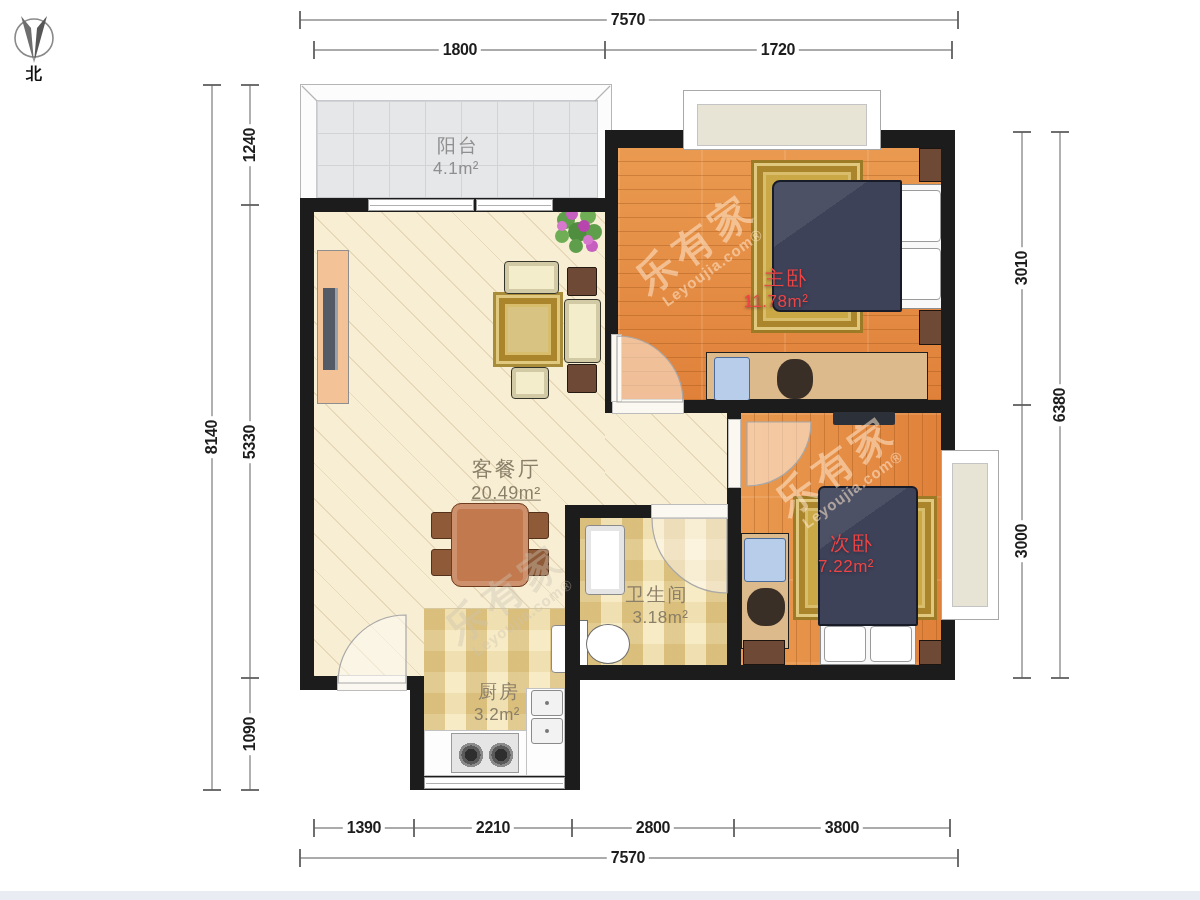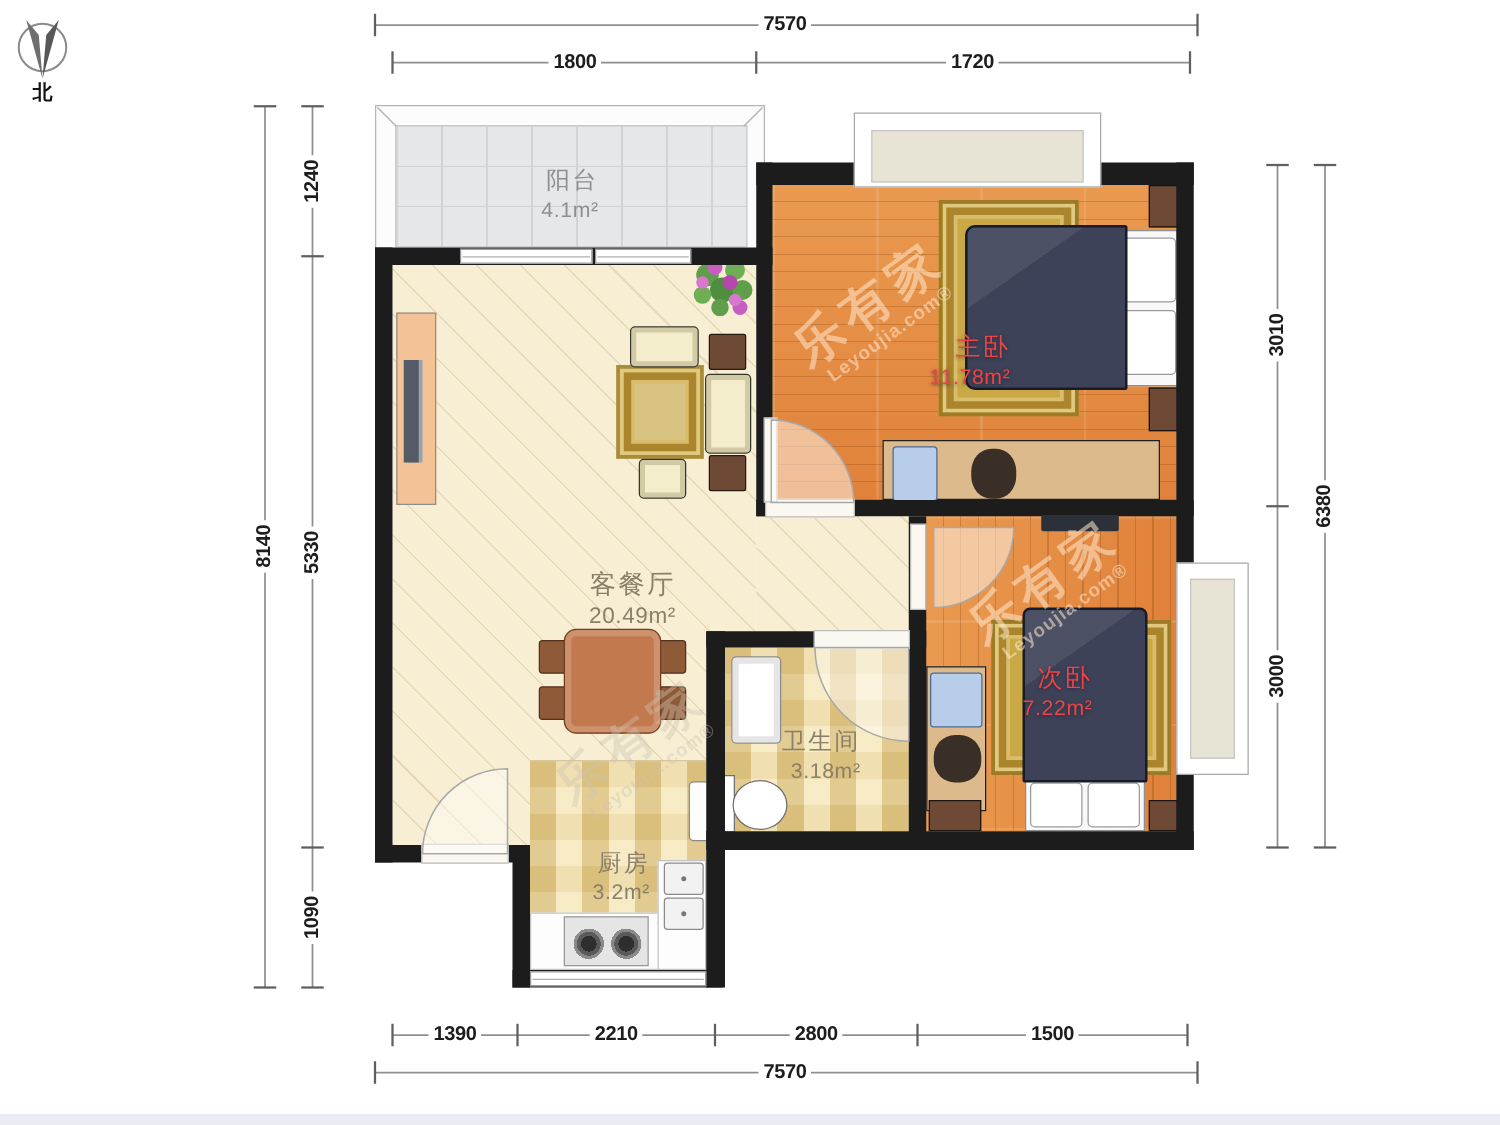--- a/index.html
+++ b/index.html
@@ -253,21 +253,21 @@
   <div class="room-label lbl-gray" style="left:456px;top:156px;">
     <span class="nm" style="font-size:19px;">阳台</span>
     <span class="ar">4.1m²</span>
   </div>
   <div class="room-label lbl-white" style="left:776px;top:289px;">
     <span class="nm">主卧</span>
     <span class="ar">11.78m²</span>
   </div>
   <div class="room-label lbl-warm" style="left:470px;top:480px;margin-left:36px;">
     <span class="nm" style="font-size:21px;">客餐厅</span>
-    <span class="ar" style="font-size:18px;">20.49m²</span>
+    <span class="ar" style="font-size:18px;text-decoration:underline;">20.49m²</span>
   </div>
   <div class="room-label lbl-white" style="left:846px;top:554px;">
     <span class="nm">次卧</span>
     <span class="ar">7.22m²</span>
   </div>
   <div class="room-label lbl-warm" style="left:657px;top:605px;">
     <span class="nm" style="font-size:19px;">卫生间</span>
     <span class="ar">3.18m²</span>
   </div>
   <div class="room-label lbl-warm" style="left:497px;top:702px;">
@@ -287,21 +287,21 @@
     <span class="cn">乐有家</span>
     <span class="en">Leyoujia.com®</span>
   </div>
 
   <div class="dim" style="left:628px;top:20px;">7570</div>
   <div class="dim" style="left:460px;top:50px;">1800</div>
   <div class="dim" style="left:778px;top:50px;">1720</div>
   <div class="dim" style="left:364px;top:828px;">1390</div>
   <div class="dim" style="left:493px;top:828px;">2210</div>
   <div class="dim" style="left:653px;top:828px;">2800</div>
-  <div class="dim" style="left:842px;top:828px;">1500</div>
+  <div class="dim" style="left:842px;top:828px;">3800</div>
   <div class="dim" style="left:628px;top:858px;">7570</div>
   <div class="dim dim-v" style="left:212px;top:437px;">8140</div>
   <div class="dim dim-v" style="left:250px;top:145px;">1240</div>
   <div class="dim dim-v" style="left:250px;top:442px;">5330</div>
   <div class="dim dim-v" style="left:250px;top:734px;">1090</div>
   <div class="dim dim-v" style="left:1022px;top:268px;">3010</div>
   <div class="dim dim-v" style="left:1022px;top:541px;">3000</div>
   <div class="dim dim-v" style="left:1060px;top:405px;">6380</div>
 
   <div class="compass-label" style="left:26px;top:64px;">北</div>

